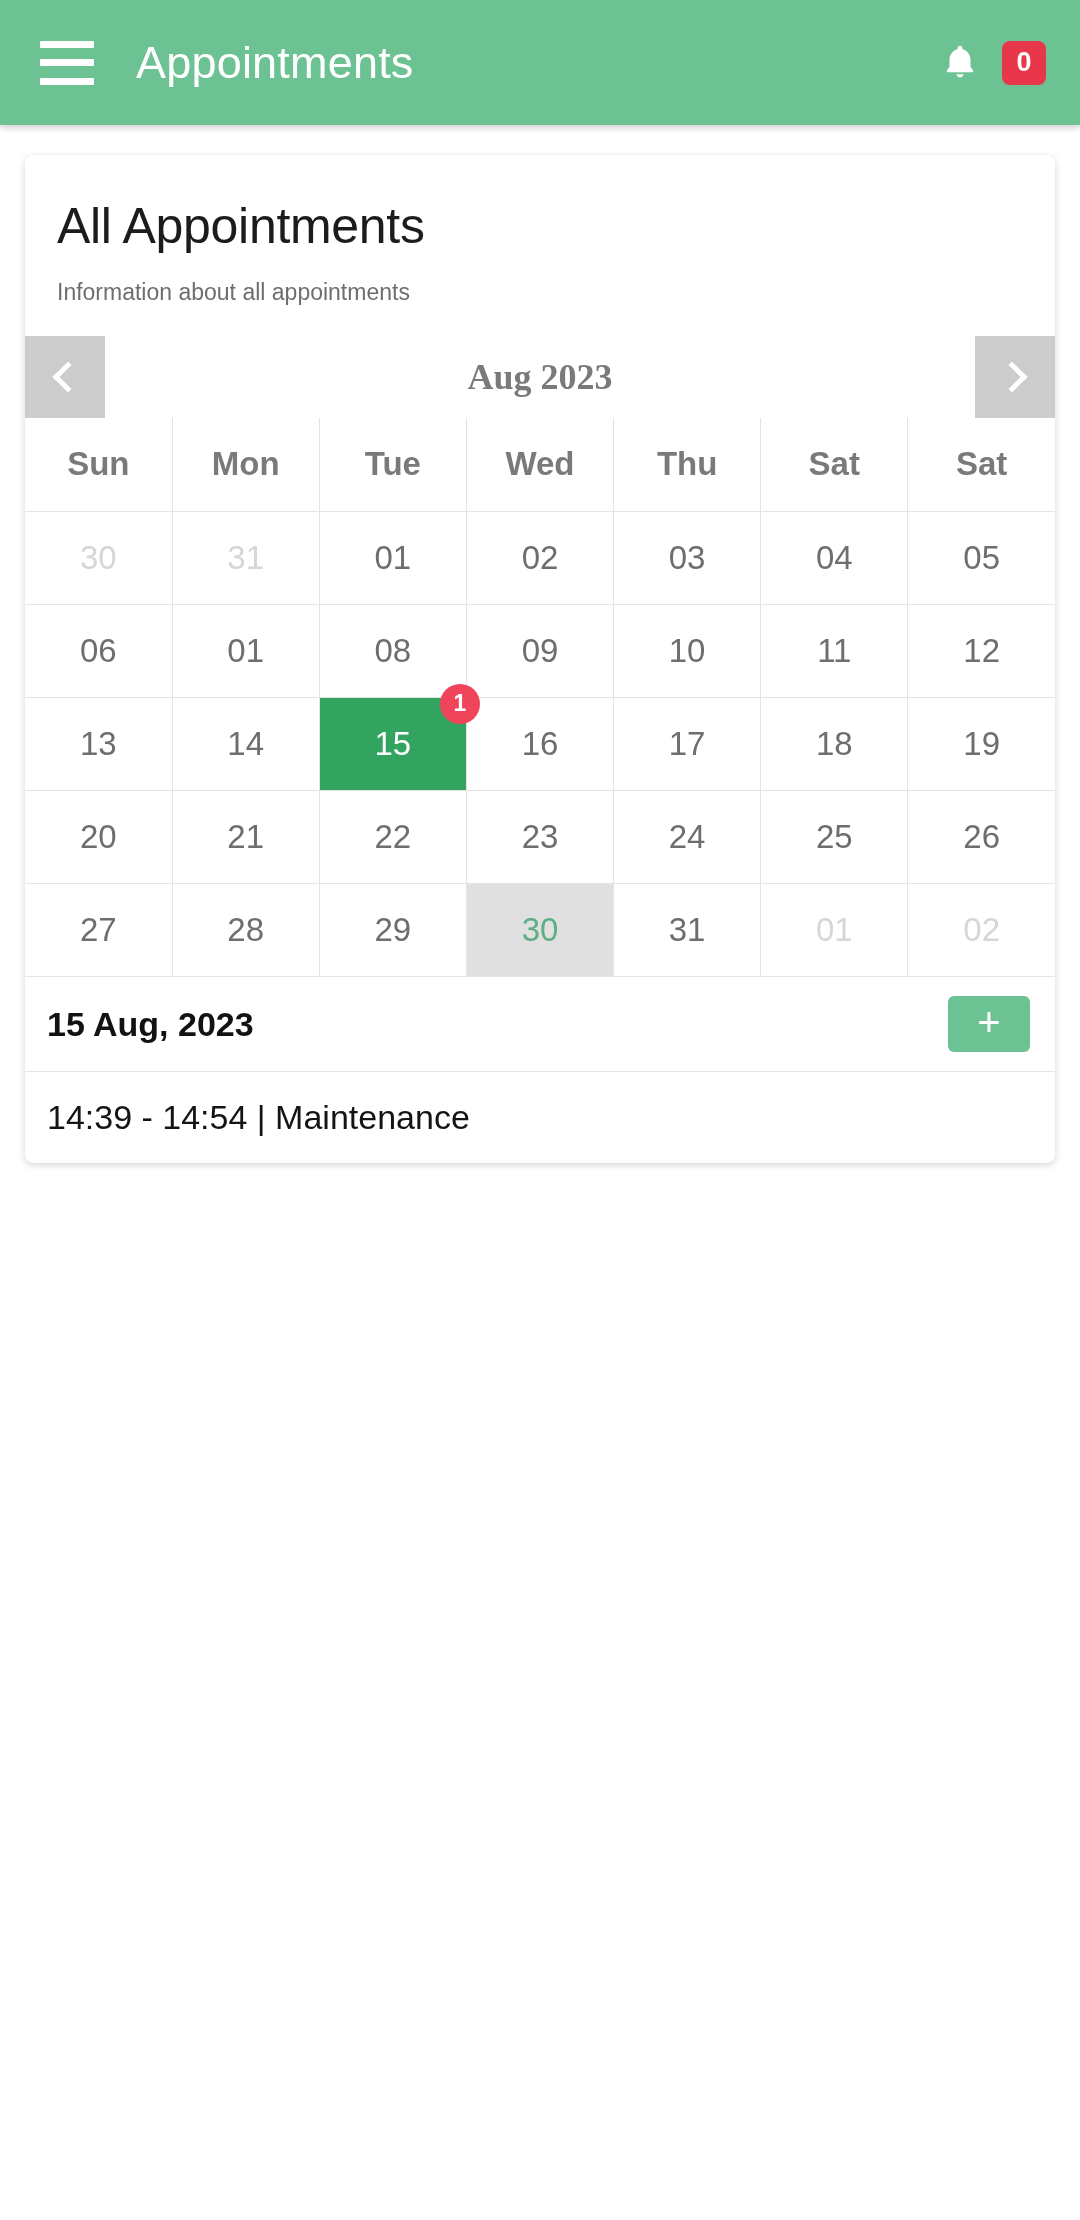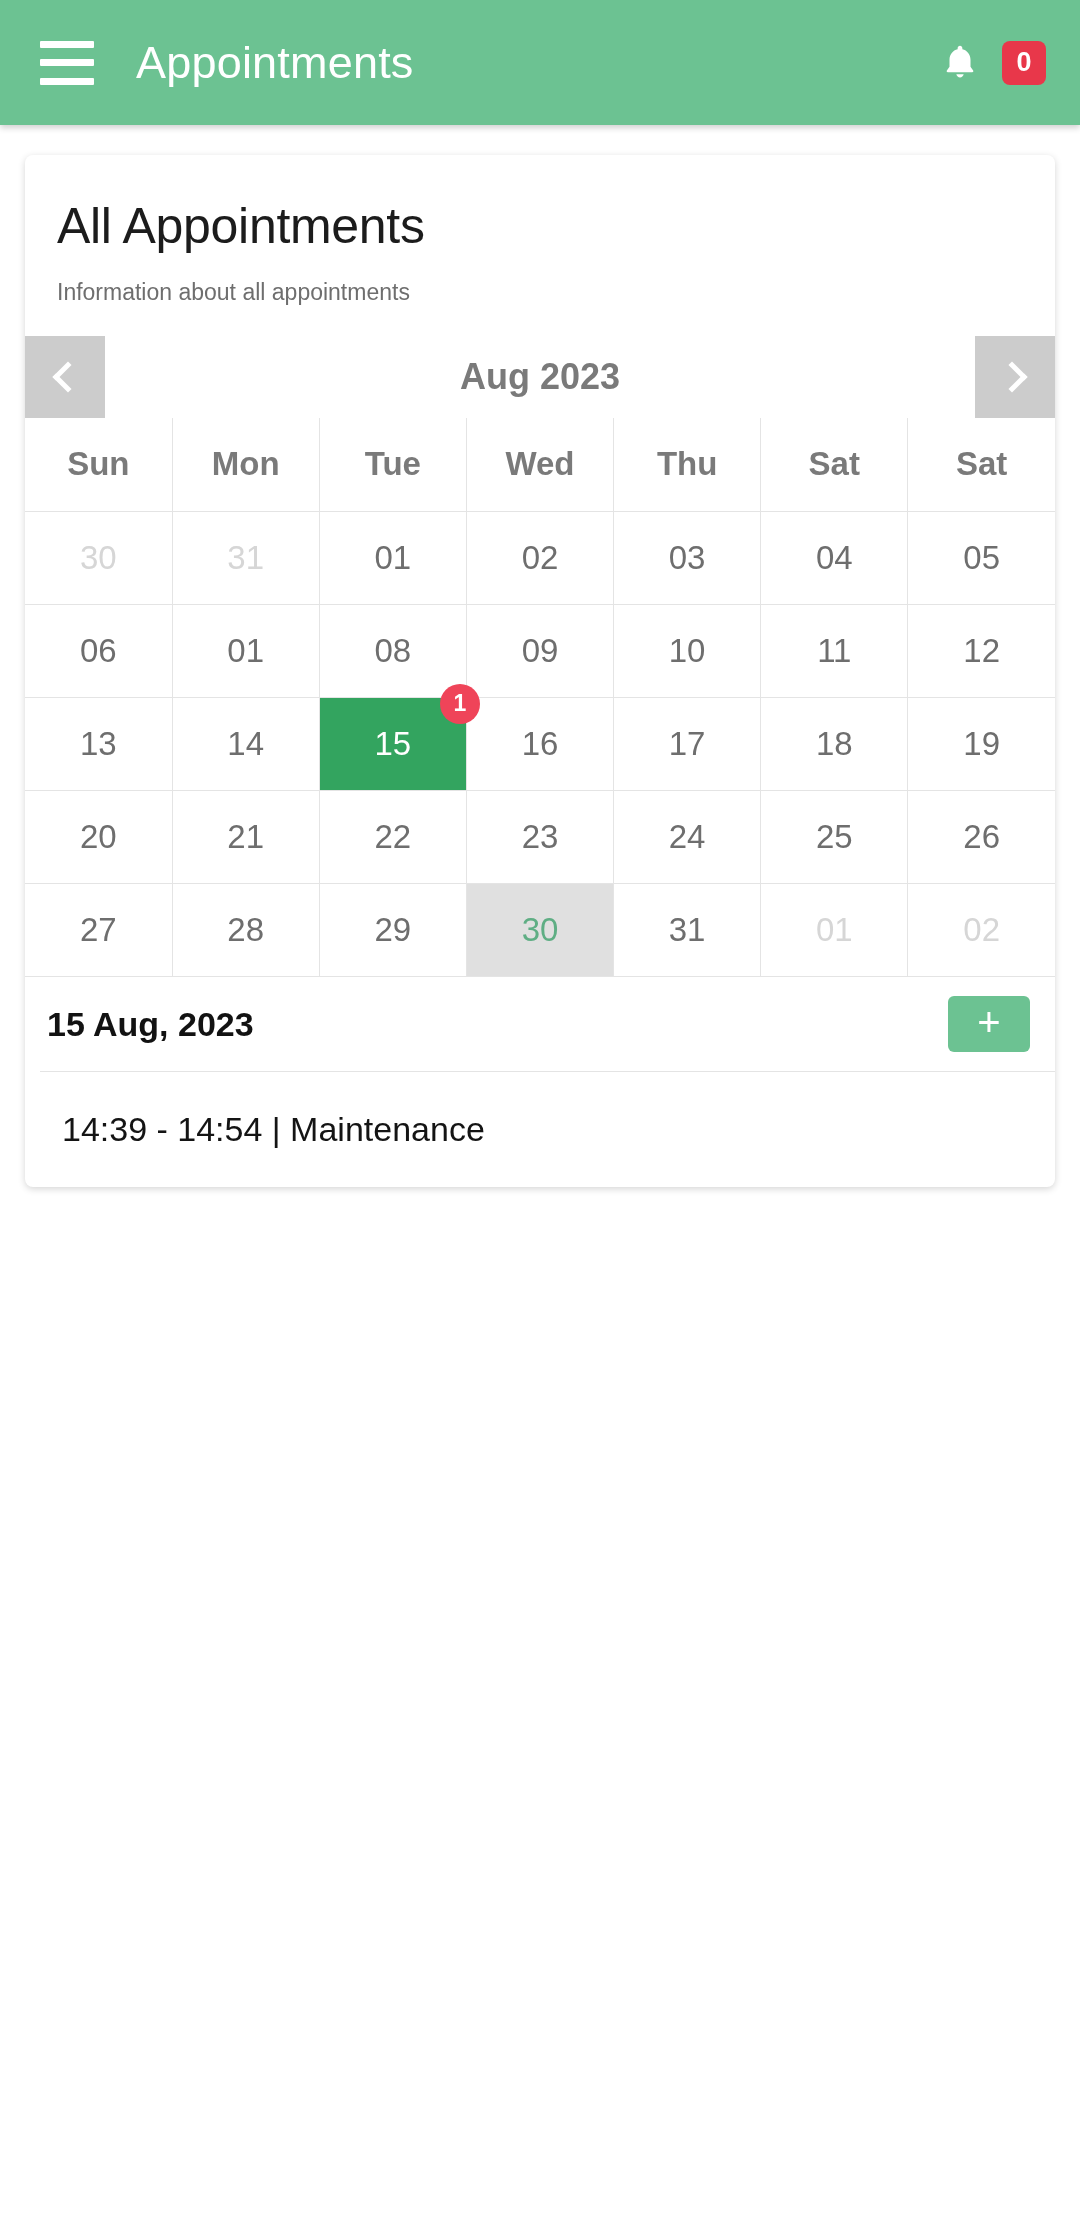--- a/index.html
+++ b/index.html
@@ -104,20 +104,21 @@
     color: #6e6e6e;
   }
 
   
   .month-nav {
     position: relative;
     height: 82px;
     display: flex;
     align-items: center;
     justify-content: center;
+    font-family: Liberation Serif, serif;
   }
   .nav-btn {
     position: absolute;
     top: 0;
     width: 80px;
     height: 82px;
     background: #CCCCCC;
     border: none;
     display: flex;
     align-items: center;
@@ -212,27 +213,26 @@
     font-size: 40px;
     font-weight: 300;
     line-height: 1;
     display: flex;
     align-items: center;
     justify-content: center;
     cursor: pointer;
     padding-bottom: 5px;
   }
   .appt-row {
-    height: 116px;
+    height: 92px;
     border-top: 1px solid #e4e4e4;
     display: flex;
     align-items: center;
     padding: 0 22px;
     cursor: pointer;
-    margin-left: 15px;
   }
   .appt-text {
     font-size: 34px;
     font-weight: 400;
     color: #141414;
   }
 </style>
 </head>
 <body>
 

